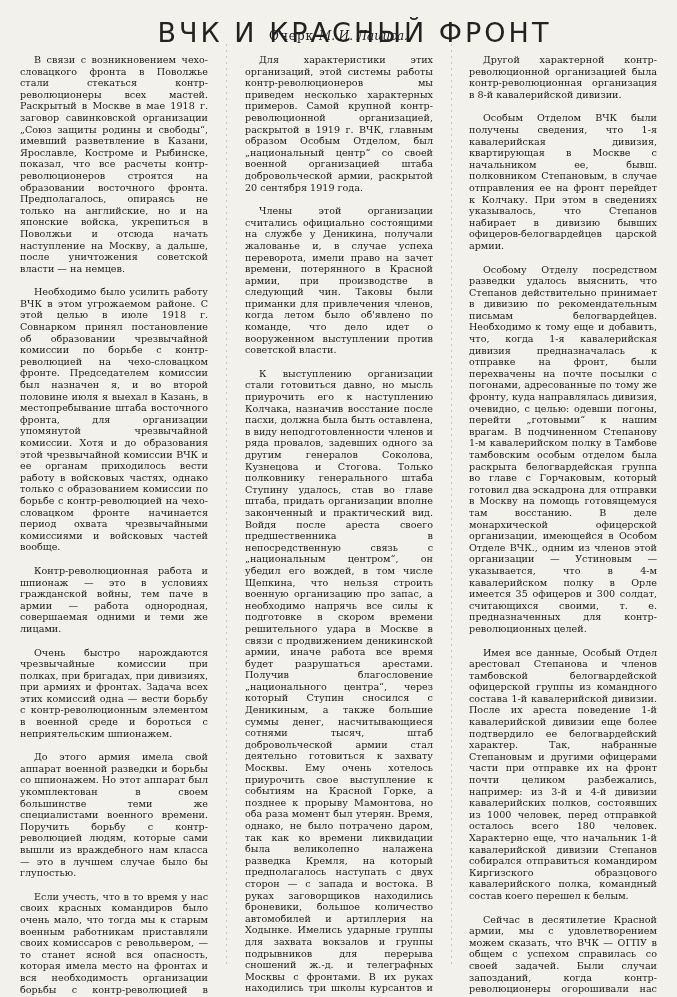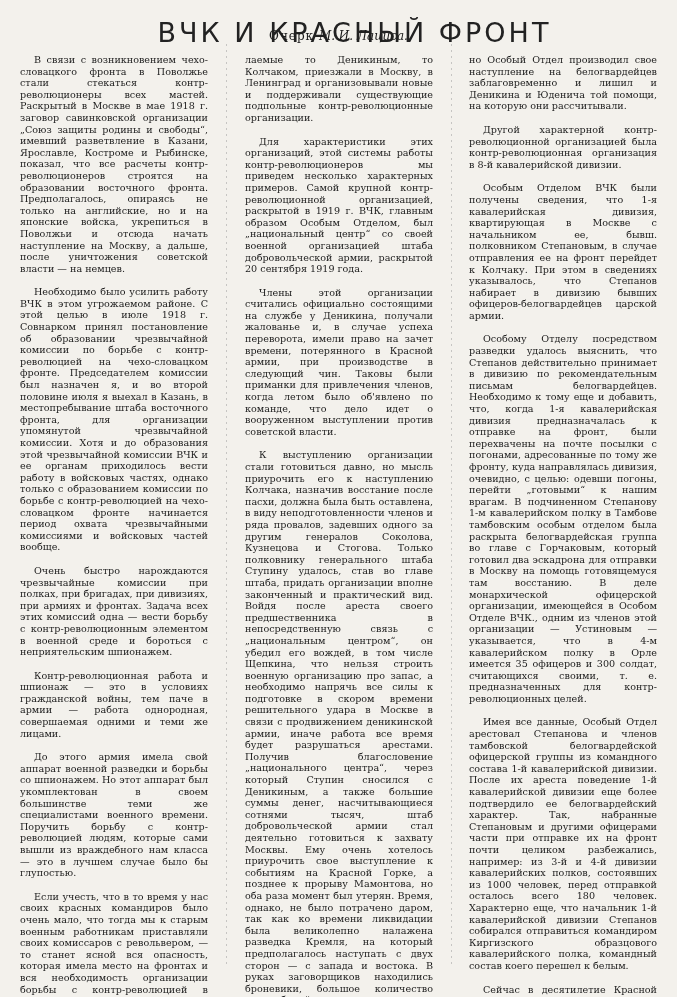--- a/index.html
+++ b/index.html
@@ -48,37 +48,35 @@
     <span>Очерк</span>
     <span class="author">М. И. Лациса.</span>
   </div>
 
   <div class="rule" style="left:226px"></div>
   <div class="rule" style="left:451px"></div>
 
   <div class="col c1">
     <p>В связи с возникновением чехо-словацкого фронта в Поволжье стали стекаться контр-революционеры всех мастей. Раскрытый в Москве в мае 1918 г. заговор савинковской организации „Союз защиты родины и свободы“, имевший разветвление в Казани, Ярославле, Костроме и Рыбинске, показал, что все расчеты контр-революционеров строятся на образовании восточного фронта. Предполагалось, опираясь не только на английские, но и на японские войска, укрепиться в Поволжьи и отсюда начать наступление на Москву, а дальше, после уничтожения советской власти — на немцев.</p>
     <p>Необходимо было усилить работу ВЧК в этом угрожаемом районе. С этой целью в июле 1918 г. Совнарком принял постановление об образовании чрезвычайной комиссии по борьбе с контр-революцией на чехо-словацком фронте. Председателем комиссии был назначен я, и во второй половине июля я выехал в Казань, в местопребывание штаба восточного фронта, для организации упомянутой чрезвычайной комиссии. Хотя и до образования этой чрезвычайной комиссии ВЧК и ее органам приходилось вести работу в войсковых частях, однако только с образованием комиссии по борьбе с контр-революцией на чехо-словацком фронте начинается период охвата чрезвычайными комиссиями и войсковых частей вообще.</p>
+    <p>Контр-революционная работа и шпионаж — это в условиях гражданской войны, тем паче в армии — работа однородная, совершаемая одними и теми же лицами.</p>
     <p>Очень быстро нарождаются чрезвычайные комиссии при полках, при бригадах, при дивизиях, при армиях и фронтах. Задача всех этих комиссий одна — вести борьбу с контр-революционным элементом в военной среде и бороться с неприятельским шпионажем.</p>
-    <p>Контр-революционная работа и шпионаж — это в условиях гражданской войны, тем паче в армии — работа однородная, совершаемая одними и теми же лицами.</p>
     <p>До этого армия имела свой аппарат военной разведки и борьбы со шпионажем. Но этот аппарат был укомплектован в своем большинстве теми же специалистами военного времени. Поручить борьбу с контр-революцией людям, которые сами вышли из враждебного нам класса — это в лучшем случае было бы глупостью.</p>
     <p>Если учесть, что в то время у нас своих красных командиров было очень мало, что тогда мы к старым военным работникам приставляли своих комиссаров с револьвером, — то станет ясной вся опасность, которая имела место на фронтах и вся необходимость организации борьбы с контр-революцией в армии.</p>
     <p>Естественно встал вопрос о слиянии этих органов и о подчинении их ВЧК и РВС. После работ комиссии, посланной для освещения деятельности контр-революционного южного фронта в конце 1918 года, стало ясно, что слияние упомянутых органов неотложно необходимо. В начале 1919 г. это слияние было произведено. Был организован Особый Отдел при ВЧК, который взял на себя борьбу с контр-революцией в военной среде и со шпионажем.</p>
 
   </div>
 
   <div class="col c2">
-    <p class="cont">лаемые то Деникиным, то Колчаком, приезжали в Москву, в Ленинград и организовывали новые и поддерживали существующие подпольные контр-революционные организации.</p>
     <p>Для характеристики этих организаций, этой системы работы контр-революционеров мы приведем несколько характерных примеров. Самой крупной контр-революционной организацией, раскрытой в 1919 г. ВЧК, главным образом Особым Отделом, был „национальный центр“ со своей военной организацией штаба добровольческой армии, раскрытой 20 сентября 1919 года.</p>
     <p>Члены этой организации считались официально состоящими на службе у Деникина, получали жалованье и, в случае успеха переворота, имели право на зачет времени, потерянного в Красной армии, при производстве в следующий чин. Таковы были приманки для привлечения членов, когда летом было об'явлено по команде, что дело идет о вооруженном выступлении против советской власти.</p>
     <p>К выступлению организации стали готовиться давно, но мысль приурочить его к наступлению Колчака, назначив восстание после пасхи, должна была быть оставлена, в виду неподготовленности членов и ряда провалов, задевших одного за другим генералов Соколова, Кузнецова и Стогова. Только полковнику генерального штаба Ступину удалось, став во главе штаба, придать организации вполне законченный и практический вид. Войдя после ареста своего предшественника в непосредственную связь с „национальным центром“, он убедил его вождей, в том числе Щепкина, что нельзя строить военную организацию про запас, а необходимо напрячь все силы к подготовке в скором времени решительного удара в Москве в связи с продвижением деникинской армии, иначе работа все время будет разрушаться арестами. Получив благословение „национального центра“, через который Ступин сносился с Деникиным, а также большие суммы денег, насчитывающиеся сотнями тысяч, штаб добровольческой армии стал деятельно готовиться к захвату Москвы. Ему очень хотелось приурочить свое выступление к событиям на Красной Горке, а позднее к прорыву Мамонтова, но оба раза момент был утерян. Время, однако, не было потрачено даром, так как ко времени ликвидации была великолепно налажена разведка Кремля, на который предполагалось наступать с двух сторон — с запада и востока. В руках заговорщиков находились броневики, большое количество автомобилей и артиллерия на Ходынке. Имелись ударные группы для захвата вокзалов и группы подрывников для перерыва сношений ж.-д. и телеграфных Москвы с фронтами. В их руках находились три школы курсантов и имелись надежды поднять некоторые военные части. Весь город был изучен и по пути следования колонн белогвардейцев были отмечены все дома, подлежавшие захвату, где надо было закрепиться и устроить перекрестный огонь против наступающих красноармейцев. По мере захвата города в учреждениях должен был быть произведен арест видных коммунистов, а в случае неудачи заговорщики должны были закрепиться на кольце трамвая „Б“ и ждать, пока крестьяне подмосковных деревень явятся на призыв белогвардейцев грабить Москву и влить такой сумбур, что коммунистам станет невозможно защищать свои позиции от напора организованной белогвардейщины и разнуздавшейся кулацкой стихии. Сообразно общему положению на фронтах, выступление было назначено в половине октября,</p>
   </div>
 
   <div class="col c3">
-    <p class="cont">но Особый Отдел производил свое наступление на белогвардейцев заблаговременно и лишил и Деникина и Юденича той помощи, на которую они рассчитывали.</p>
     <p>Другой характерной контр-революционной организацией была контр-революционная организация в 8-й кавалерийской дивизии.</p>
     <p>Особым Отделом ВЧК были получены сведения, что 1-я кавалерийская дивизия, квартирующая в Москве с начальником ее, бывш. полковником Степановым, в случае отправления ее на фронт перейдет к Колчаку. При этом в сведениях указывалось, что Степанов набирает в дивизию бывших офицеров-белогвардейцев царской армии.</p>
     <p>Особому Отделу посредством разведки удалось выяснить, что Степанов действительно принимает в дивизию по рекомендательным письмам белогвардейцев. Необходимо к тому еще и добавить, что, когда 1-я кавалерийская дивизия предназначалась к отправке на фронт, были перехвачены на почте посылки с погонами, адресованные по тому же фронту, куда направлялась дивизия, очевидно, с целью: одевши погоны, перейти „готовыми“ к нашим врагам. В подчиненном Степанову 1-м кавалерийском полку в Тамбове тамбовским особым отделом была раскрыта белогвардейская группа во главе с Горчаковым, который готовил два эскадрона для отправки в Москву на помощь готовящемуся там восстанию. В деле монархической офицерской организации, имеющейся в Особом Отделе ВЧК., одним из членов этой организации — Устиновым — указывается, что в 4-м кавалерийском полку в Орле имеется 35 офицеров и 300 солдат, считающихся своими, т. е. предназначенных для контр-революционных целей.</p>
     <p>Имея все данные, Особый Отдел арестовал Степанова и членов тамбовской белогвардейской офицерской группы из командного состава 1-й кавалерийской дивизии. После их ареста поведение 1-й кавалерийской дивизии еще более подтвердило ее белогвардейский характер. Так, набранные Степановым и другими офицерами части при отправке их на фронт почти целиком разбежались, например: из 3-й и 4-й дивизии кавалерийских полков, состоявших из 1000 человек, перед отправкой осталось всего 180 человек. Характерно еще, что начальник 1-й кавалерийской дивизии Степанов собирался отправиться командиром Киргизского образцового кавалерийского полка, командный состав коего перешел к белым.</p>
     <p>Сейчас в десятилетие Красной армии, мы с удовлетворением можем сказать, что ВЧК — ОГПУ в общем с успехом справилась со своей задачей. Были случаи запозданий, когда контр-революционеры огорошивали нас неожиданным наступлением. Но было бы странным, если бы таких случаев не было. Это свидетельствовало бы о дряблости о никчемности контр-революционных организаций. Между тем мы сейчас прекрасно знаем, что сила контр-революционеров, благодаря поддержке заграничных буржуа, была весьма велика, и только благодаря напряжению всех сил нашего пролетарского государства нам удалось справиться с ней.</p>
 
   </div>
 </div>
 
 </body></html>

